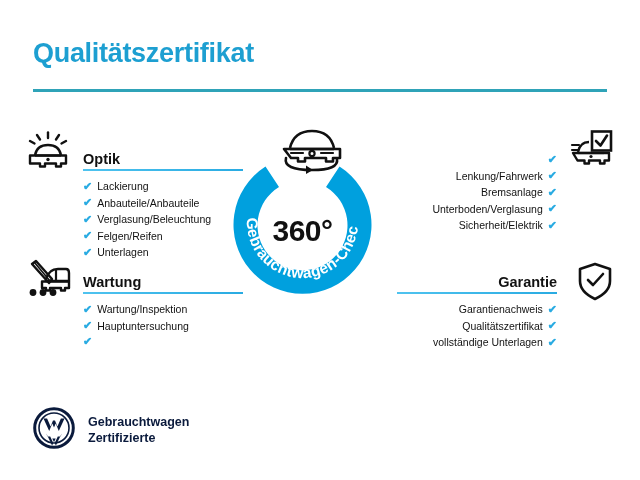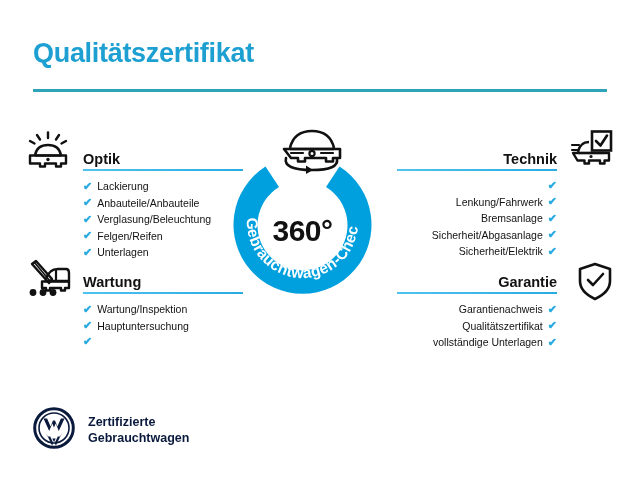--- a/index.html
+++ b/index.html
@@ -144,38 +144,34 @@
       <path d="M3 23 h36 v7.5 h-4.5 v3 h-4.5 v-3 h-11 v3 h-4.5 v-3 h-7 z" fill="none" stroke="#111" stroke-width="2.4" stroke-linejoin="round"></path>
       <line x1="8" y1="23" x2="34" y2="23" stroke="#111" stroke-width="2.2"></line>
       <line x1="2" y1="15" x2="9" y2="15" stroke="#111" stroke-width="2.2" stroke-linecap="round"></line>
       <line x1="2" y1="20" x2="8" y2="20" stroke="#111" stroke-width="2.2" stroke-linecap="round"></line>
       <circle cx="21" cy="26.5" r="1.6" fill="#111"></circle>
       <rect x="22" y="1.5" width="19" height="19" fill="none" stroke="#111" stroke-width="2.6"></rect>
       <path d="M26 11 l4.5 4.5 L37 5.5" fill="none" stroke="#111" stroke-width="2.6" stroke-linecap="round" stroke-linejoin="round"></path>
     </svg>
   </div>
   <div class="sect right" style="left:397px;top:145px;width:160px;">
-    <div class="sect-head">
-      <div class="sect-title">Technik</div>
-      <div class="sect-underline" style="width:160px;"></div>
-    </div>
     <div class="items">
       <div class="item">
           <span class="chk">✔</span>
         </div>
       <div class="item">
           <span>Lenkung/Fahrwerk</span>
           <span class="chk">✔</span>
         </div>
       <div class="item">
           <span>Bremsanlage</span>
           <span class="chk">✔</span>
         </div>
       <div class="item">
-          <span>Sicherheit/Abgasanlage</span>
+          <span>Unterboden/Verglasung</span>
           <span class="chk">✔</span>
         </div>
       <div class="item">
           <span>Sicherheit/Elektrik</span>
           <span class="chk">✔</span>
         </div>
     </div>
   </div>
 
   <div class="ico" style="left:577px;top:262px;">
@@ -237,18 +233,18 @@
         <circle cx="21" cy="21" r="19.3" fill="none" stroke="#0A1A3C" stroke-width="3"></circle>
         <circle cx="21" cy="21" r="15" fill="none" stroke="#0A1A3C" stroke-width="1.6"></circle>
         <path d="M10.5 11.5 L16.2 24 L19.3 16.6 L21 20.6 L22.7 16.6 L25.8 24 L31.5 11.5
                  L27.9 11.5 L24.4 19.6 L22 13.6 L20 13.6 L17.6 19.6 L14.1 11.5 Z" fill="#0A1A3C"></path>
         <path d="M13.3 26.6 L19.1 38.6 L20.3 36 L17.2 29.6 L14.3 29.6
                  M28.7 26.6 L22.9 38.6 L21.7 36 L24.8 29.6 L27.7 29.6 Z" fill="#0A1A3C"></path>
         <path d="M19.3 31.5 L21 35.3 L22.7 31.5 Z" fill="#0A1A3C"></path>
       </svg>
     </span>
     <span class="vw-text">
+      <div>Gebrauchtwagen</div>
       <div>Zertifizierte</div>
-      <div>Gebrauchtwagen</div>
     </span>
   </div>
 
 </div>
 
 </body></html>

